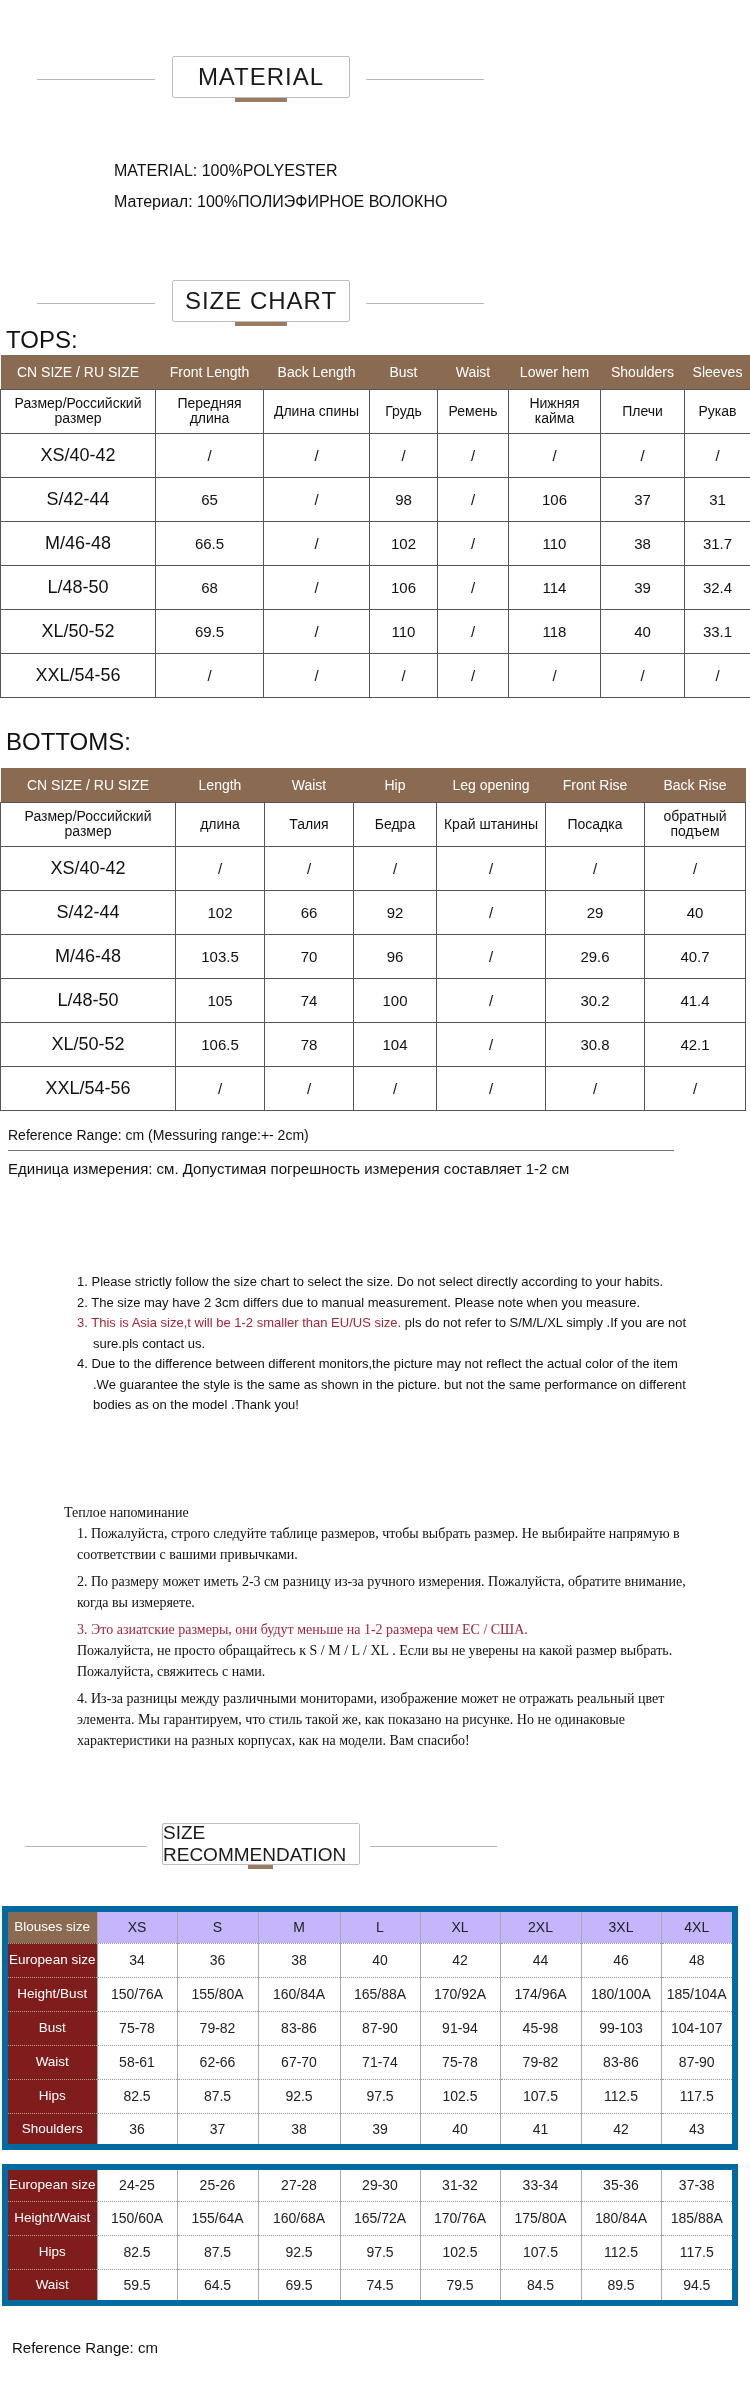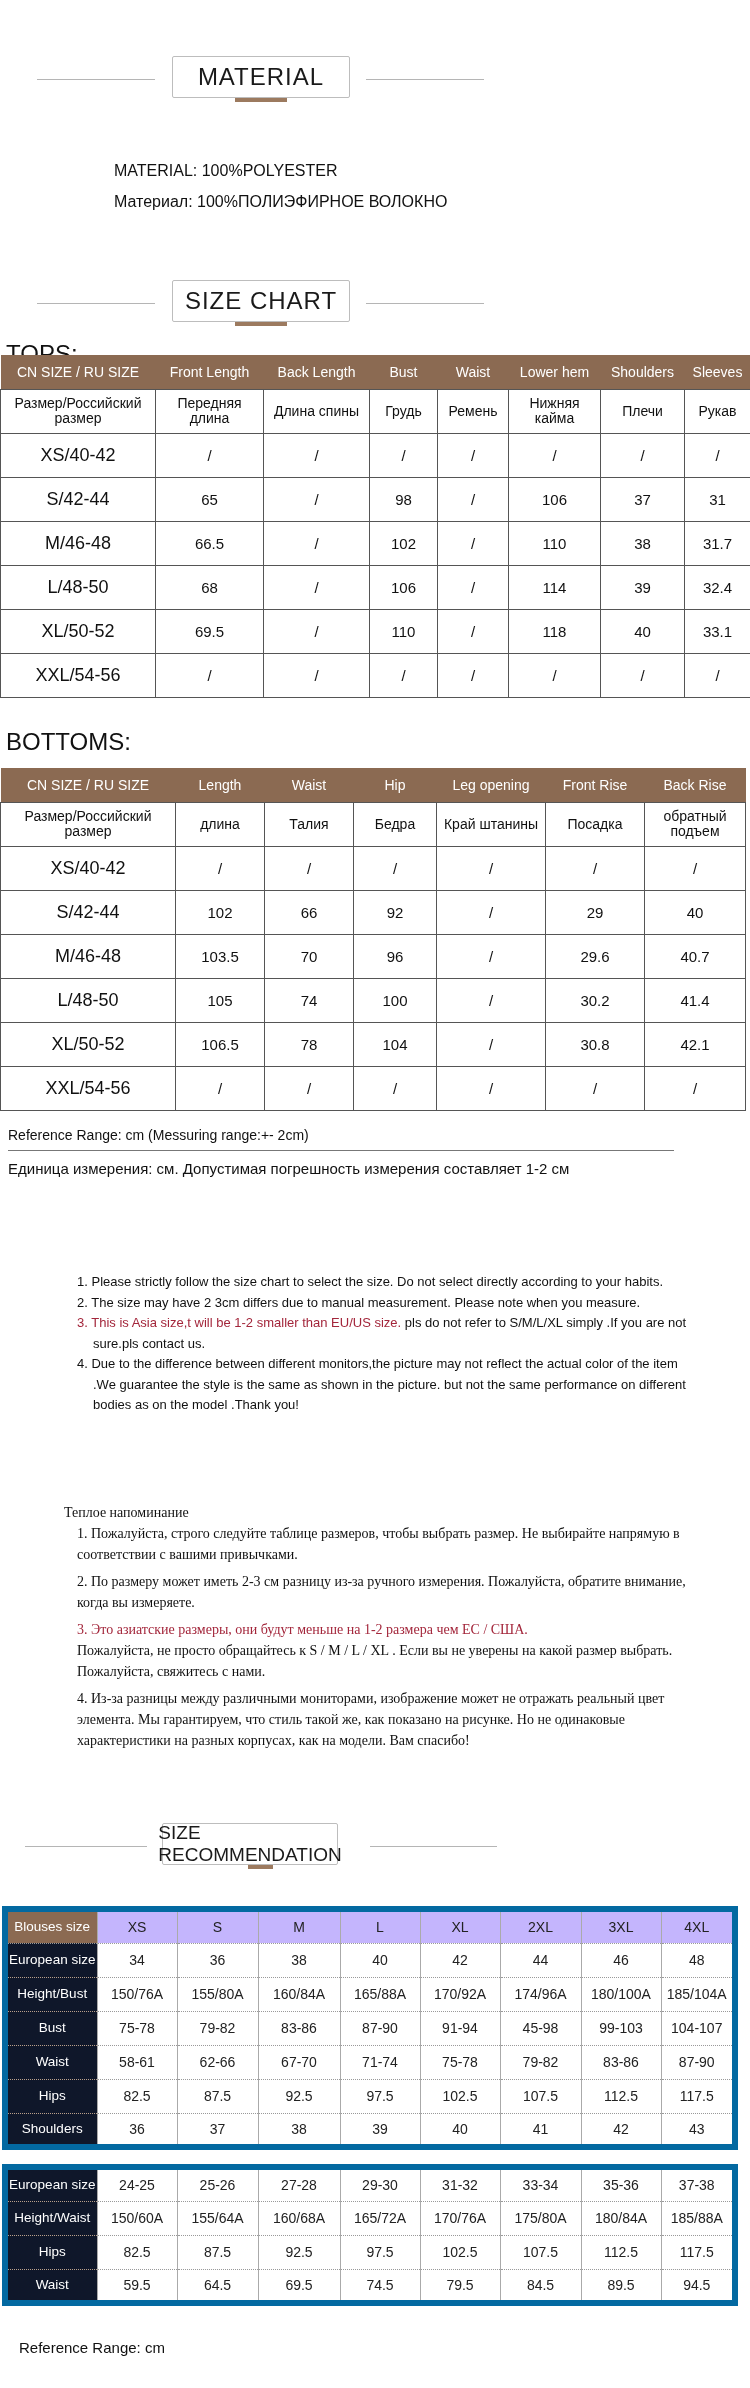--- a/index.html
+++ b/index.html
@@ -10,29 +10,29 @@
     .section-title .line.right { left: 366px; width: 118px; }
     .section-title .box { position: absolute; left: 172px; width: 178px; height: 42px; border: 1px solid #bdbdbd; border-radius: 2px; display: flex; align-items: center; justify-content: center; font-size: 24px; letter-spacing: 1px; color: #1a1a1a; background: #fff; }
     .section-title .accent { position: absolute; top: 42px; left: 235px; width: 52px; height: 4px; background: #9c7a5f; }
 
     .sec-material { top: 56px; }
     .sec-sizechart { top: 280px; }
     .sec-material .line.right, .sec-sizechart .line.right { left: 366px; width: 118px; }
     .sec-reco { top: 1823px; }
     .sec-reco .line.left { left: 25px; width: 122px; }
     .sec-reco .line.right { left: 370px; width: 127px; }
-    .sec-reco .box { left: 162px; width: 176px; font-size: 19px; letter-spacing: 0; }
+    .sec-reco .box { left: 162px; width: 198px; font-size: 19px; letter-spacing: 0; }
     .sec-reco .accent { left: 248px; width: 25px; }
 
     .material-text { position: absolute; left: 114px; font-size: 16px; font-family: "Liberation Sans", sans-serif; }
     .mat-1 { top: 162px; }
     .mat-2 { top: 193px; }
 
     .section-label { position: absolute; left: 6px; font-size: 24px; color: #111; }
-    .tops-label { top: 340px; }
+    .tops-label { top: 326px; }
     .bottoms-label { top: 728px; }
 
     table.size-table { position: absolute; left: 0; border-collapse: collapse; table-layout: fixed; }
     table.size-table th { background: #8b6a52; color: #fff; font-weight: normal; font-size: 14px; height: 34px; border: none; white-space: nowrap; }
     table.size-table td { border: 1px solid #555; text-align: center; font-size: 15px; color: #111; }
     table.size-table td.ru { font-size: 14px; line-height: 15px; height: 44px; }
     table.size-table td.sz { font-size: 18px; }
     table.size-table tr.data td { height: 44px; }
 
     .tops-table { top: 355px; width: 750px; }
@@ -50,26 +50,26 @@
     .reminder-en ol { list-style: none; padding-left: 13px; }
     .reminder-en li { padding-left: 16px; text-indent: -16px; }
     .red { color: #a3263b; }
 
     .reminder-ru { top: 1502px; font-size: 14px; line-height: 21px; font-family: Liberation Serif, serif; }
     .reminder-ru .head { margin-bottom: 0; }
     .reminder-ru .item { padding-left: 13px; margin-bottom: 6px; }
 
     table.reco { position: absolute; left: 2px; width: 510px; border-collapse: collapse; table-layout: fixed; border: 6px solid #0369a1; }
     table.reco td { text-align: center; font-size: 14px; border-left: 1px solid #aaa; border-right: 1px solid #aaa; border-bottom: 1px dotted #999; height: 34px; color: #222; }
-    table.reco td.rh { background: #0f172a; color: #fff; font-size: 13.5px; line-height: 14px; border-bottom: 1px dotted #b9a08b; }
+    table.reco td.rh { background: #7f1d1d; color: #fff; font-size: 13.5px; line-height: 14px; border-bottom: 1px dotted #b9a08b; }
     table.reco tr.hdr td { background: #c4b5fd; border-bottom: 1px dotted #999; }
     table.reco tr.hdr td.rh { background: #8b6a52; }
     .reco-tops { top: 1906px; }
     .reco-bottoms { top: 2164px; }
-    .ref-final { position: absolute; left: 19px; top: 2339px; font-size: 15px; }
+    .ref-final { position: absolute; left: 12px; top: 2339px; font-size: 15px; }
   </style>
 </head>
 <body>
 
 <div class="section-title sec-material">
   <div class="line left"></div>
   <div class="box">MATERIAL</div>
   <div class="accent"></div>
   <div class="line right"></div>
 </div>

